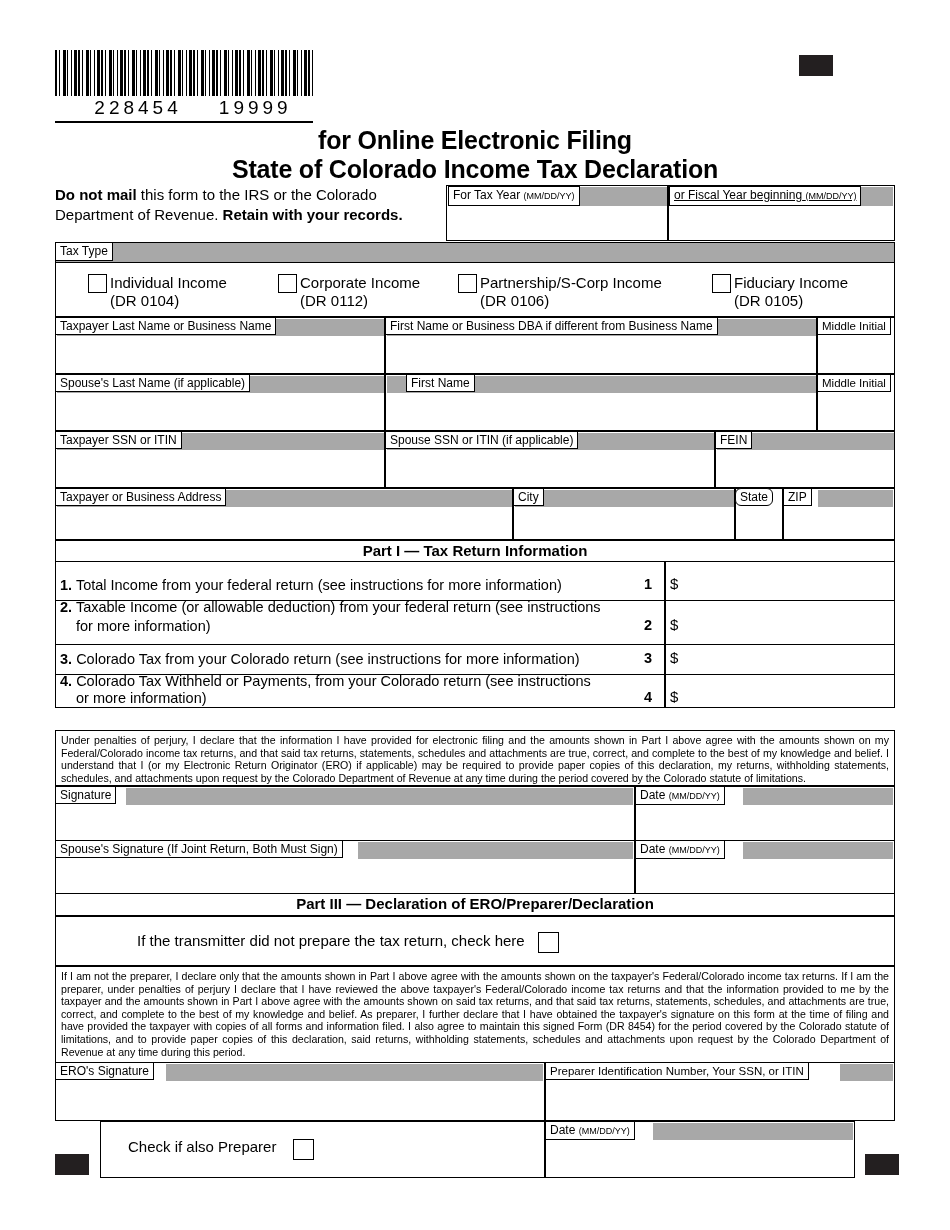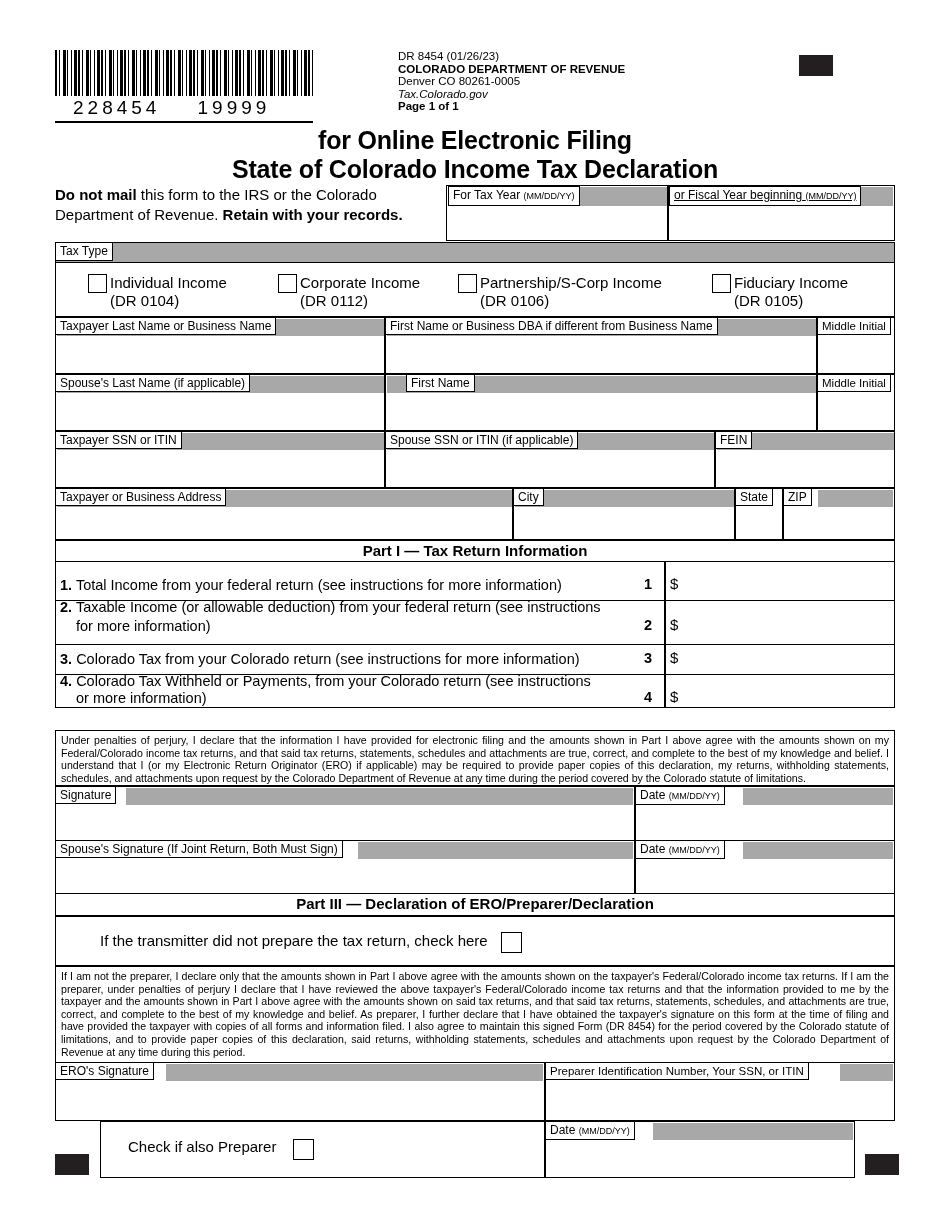--- a/index.html
+++ b/index.html
@@ -33,20 +33,21 @@
         #000 8px, #000 11px, #fff 11px, #fff 12px,
         #000 12px, #000 13px, #fff 13px, #fff 16px,
         #000 16px, #000 17px, #fff 17px, #fff 19px,
         #000 19px, #000 22px, #fff 22px, #fff 23px);
   }
   #barcode-digits {
     font-family:"Liberation Sans", sans-serif;
     font-size:19px; letter-spacing:4px;
     padding-left:18px; padding-top:1px;
     white-space:pre;
+    text-align:center;
   }
   #barcode-rule { border-bottom:2px solid #000; width:258px; margin-top:2px; }
 
   
   #agency-header {
     position:absolute; left:398px; top:50px; width:300px;
     font-size:11.5px; line-height:12.6px;
   }
   #agency-header .b { font-weight:bold; }
   #agency-header .i { font-style:italic; }
@@ -115,46 +116,39 @@
   }
 
   
   .caplbl {
     position:absolute; background:#fff; border:1.6px solid #000;
     font-size:12px; line-height:14px; padding:1px 4px; white-space:nowrap;
   }
   .caplbl .sm { font-size:9px; }
 
   #transmitter-line {
-    position:absolute; font-size:15px; line-height:22px;
+    position:absolute; font-size:15px; line-height:22px;margin-left:37px;
   }
   #checkalso-line { position:absolute; font-size:15px; line-height:22px; }
 </style>
 </head>
 <body>
 
 <div class="page">
 
   <div class="regmark" id="mark-tr"></div>
   <div class="regmark" id="mark-bl"></div>
   <div class="regmark" id="mark-br"></div>
 
   <div id="barcode-block">
     <div id="barcode-bars"></div>
     <div id="barcode-digits">228454    19999</div>
     <div id="barcode-rule"></div>
   </div>
 
-  <div id="agency-header">
-    <div>DR 8454 (01/26/23)</div>
-    <div class="b">COLORADO DEPARTMENT OF REVENUE</div>
-    <div>Denver CO 80261-0005</div>
-    <div class="i">Tax.Colorado.gov</div>
-    <div class="b">Page 1 of 1</div>
-  </div>
 
   <div id="form-title">
     <div>for Online Electronic Filing</div>
     <div>State of Colorado Income Tax Declaration</div>
   </div>
 
   <div id="do-not-mail">
     <b>Do not mail</b><span> this form to the IRS or the Colorado Department of Revenue. </span><b>Retain with your records.</b>
   </div>
 
@@ -236,21 +230,21 @@
   <div class="grayfill" style="left:56.6px;top:489.6px;width:455px;height:17px;"></div>
   <div class="caplbl" style="left:55px;top:488px;">Taxpayer or Business  Address</div>
   <div style="position:absolute;left:60px;top:509px;width:448px;height:28px;font-size:14px;"></div>
 
   <div class="fieldcell" style="left:513px;top:488px;width:222px;height:52px;"></div>
   <div class="grayfill" style="left:514.6px;top:489.6px;width:219px;height:17px;"></div>
   <div class="caplbl" style="left:513px;top:488px;">City</div>
   <div style="position:absolute;left:518px;top:509px;width:212px;height:28px;font-size:14px;"></div>
 
   <div class="fieldcell" style="left:735px;top:488px;width:48px;height:52px;"></div>
-  <div class="caplbl" style="left:735px;top:488px;">State</div>
+  <div class="caplbl" style="left:735px;top:488px;border-radius:6px;">State</div>
   <div style="position:absolute;left:740px;top:509px;width:40px;height:28px;font-size:14px;"></div>
 
   <div class="fieldcell" style="left:783px;top:488px;width:112px;height:52px;"></div>
   <div class="grayfill" style="left:818px;top:489.6px;width:75.4px;height:17px;"></div>
   <div class="caplbl" style="left:783px;top:488px;">ZIP</div>
   <div style="position:absolute;left:788px;top:509px;width:100px;height:28px;font-size:14px;"></div>
 
   <div class="parthdr" style="left:55px;top:540px;width:840px;height:22px;">Part I — Tax Return Information</div>
 
   <div class="pi-row" style="left:55px;top:562px;width:840px;height:39px;"></div>

